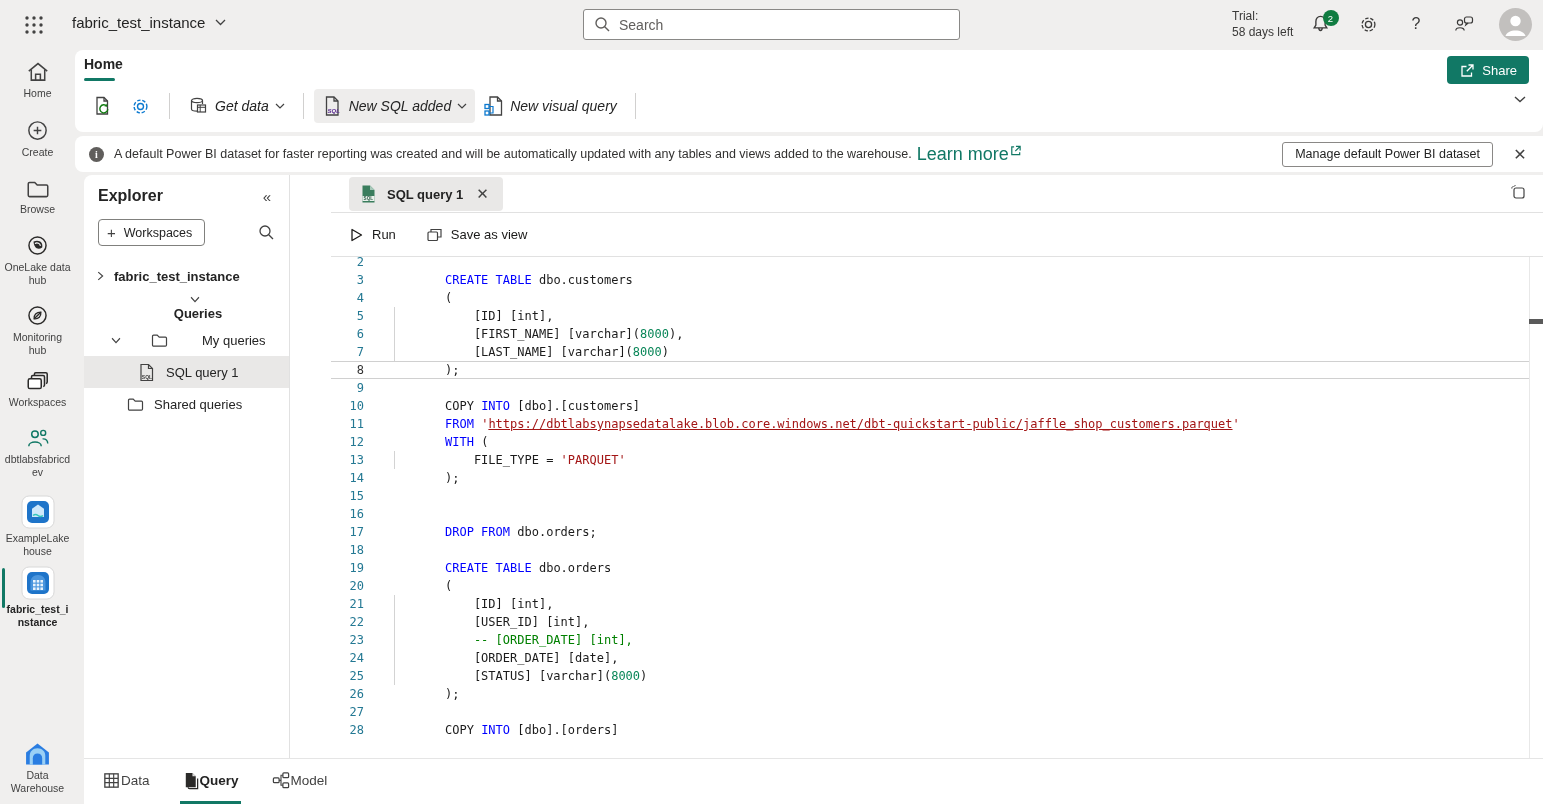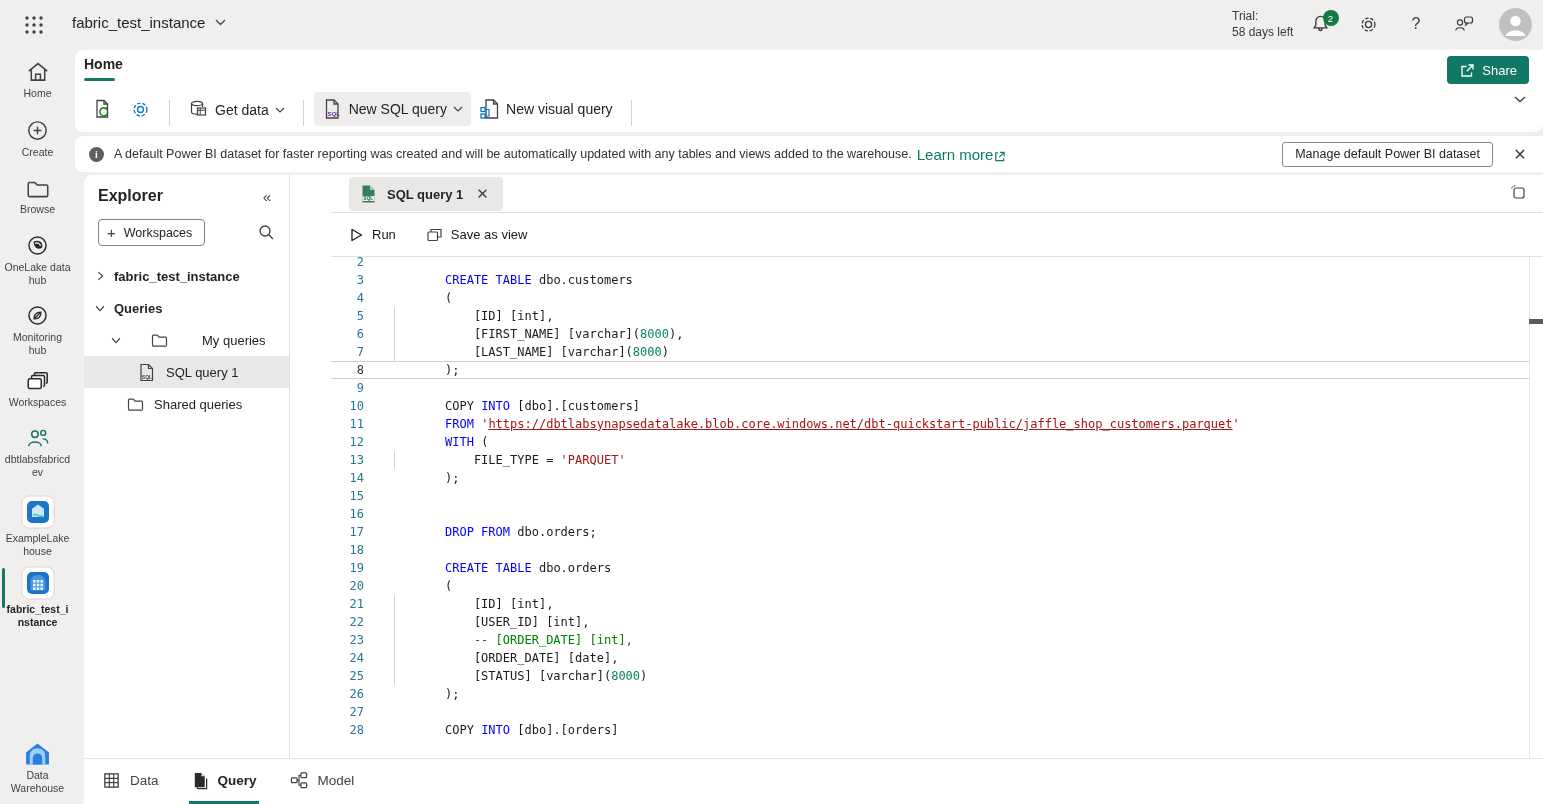--- a/index.html
+++ b/index.html
@@ -29,30 +29,30 @@
 
   
   .ribbon-card { position:absolute; left:75px; right:0; top:50px; height:82px; background:#fff; border-radius:8px 0 8px 8px; }
   .banner-card { position:absolute; left:75px; right:0; top:136px; height:36px; background:#fff; border-radius:8px 0 0 8px; display:flex; align-items:center; padding-left:14px; }
   .main-card  { position:absolute; left:84px; right:0; top:175px; bottom:0; background:#fff; border-radius:8px 0 0 0; overflow:hidden; }
 
   
   .home-tab { position:absolute; left:9px; top:6px; font-size:14px; font-weight:bold; color:#242424; cursor:pointer; }
   .home-underline { position:absolute; left:9px; top:28px; width:31px; height:3px; border-radius:2px; background:#117865; }
   .share-btn { position:absolute; right:14px; top:6px; height:28px; background:#117865; color:#fff; border-radius:4px; display:flex; align-items:center; gap:7px; padding:0 12px; font-size:13px; cursor:pointer; }
-  .ribbon-toolbar { position:absolute; left:9px; right:40px; top:36px; height:40px; display:flex; align-items:flex-end; }
+  .ribbon-toolbar { position:absolute; left:9px; right:40px; top:36px; height:40px; display:flex; align-items:center;font-style:italic; }
   .tbtn { display:flex; align-items:center; gap:6px; padding:6px 8px; border-radius:4px; font-size:14px; color:#242424; cursor:pointer; }
   .tbtn.gray { background:#eeedec; }
   .tdivider { width:1px; height:26px; background:#d1d0cf; margin:0 10px; }
   .ribbon-collapse { position:absolute; right:17px; top:46px; cursor:pointer; }
 
   
   .info-circle { width:15px; height:15px; border-radius:50%; background:#605e5c; color:#fff; font-size:10px; font-weight:bold; font-family:"Liberation Serif",serif; display:flex; align-items:center; justify-content:center; flex-shrink:0; }
   .banner-text { font-size:12.5px; color:#323130; margin-left:10px; }
-  .learn-more { font-size:15px; color:#117865; margin-left:5px; display:flex; align-items:flex-end; cursor:pointer; }
+  .learn-more { font-size:18px; color:#117865; margin-left:5px; display:flex; align-items:flex-start; cursor:pointer; }
   .banner-spacer { flex:1; }
   .manage-btn { height:25px; border:1px solid #8a8886; border-radius:3px; background:#fff; font-size:12.5px; color:#242424; padding:0 12px; display:flex; align-items:center; cursor:pointer; font-family:inherit; }
   .banner-close { width:30px; text-align:center; font-size:16px; color:#424242; cursor:pointer; margin:0 8px 0 12px; }
 
   
   .explorer { position:absolute; left:0; top:0; width:206px; bottom:46px; border-right:1px solid #e1e1e1; }
   .exp-head { display:flex; align-items:center; justify-content:space-between; padding:12px 18px 0 14px; }
   .exp-title { font-size:16px; font-weight:bold; color:#242424; }
   .collapse-gl { font-size:15px; color:#424242; cursor:pointer; }
   .exp-actions { display:flex; align-items:center; justify-content:space-between; padding:14px 14px 0 14px; }
@@ -84,21 +84,21 @@
   .line.active { box-shadow:inset 0 1px 0 #d0d0d0, inset 0 -1px 0 #d0d0d0; }
   .line.active .gut { color:#333; }
   .tk-kw{color:#0000ff} .tk-def{color:#1b1b1b} .tk-str{color:#a31515}
   .tk-num{color:#098658} .tk-com{color:#008000}
   .tk-url{color:#a31515; text-decoration:underline;}
   .overview-ruler { position:absolute; right:0; top:82px; bottom:0; width:14px; border-left:1px solid #e8e8e8; }
   .cursor-mark { position:absolute; right:0; top:62px; width:14px; height:5px; background:#5a5a5a; }
 
   
   .bottom-bar { position:absolute; left:0; right:0; bottom:0; height:46px; border-top:1px solid #e5e5e5; background:#fff; display:flex; align-items:stretch; padding-left:16px; gap:28px; }
-  .btab { display:flex; align-items:center; gap:9px; font-size:13.5px; color:#424242; cursor:pointer; border-bottom:3px solid transparent; padding:0 2px; }
+  .btab { display:flex; align-items:center; gap:0; font-size:13.5px; color:#424242; cursor:pointer; border-bottom:3px solid transparent; padding:0 2px; }
   .btab.active { font-weight:bold; color:#242424; border-bottom-color:#117865; }
 </style>
 </head>
 <body>
 
 <div class="top-header">
   <div class="waffle">
     <svg width="24" height="24" viewBox="0 0 24 24">
         <g fill="#424242">
       <circle cx="5" cy="5" r="1.7"></circle>
@@ -114,20 +114,29 @@
       </svg>
   </div>
   <div class="ws-name">
     <span>fabric_test_instance</span>
     <span>
       <svg width="11" height="7" viewBox="0 0 11 7">
           <polyline points="1,1 5.5,5.5 10,1" fill="none" stroke="#424242" stroke-width="1.3"></polyline>
         </svg>
     </span>
   </div>
+  <div class="search-box">
+    <span>
+      <svg width="17" height="17" viewBox="0 0 17 17">
+          <circle cx="7" cy="7" r="5" fill="none" stroke="#605e5c" stroke-width="1.4"></circle>
+          <line x1="10.7" y1="10.7" x2="15" y2="15" stroke="#605e5c" stroke-width="1.4"></line>
+        </svg>
+    </span>
+    <span class="ph">Search</span>
+  </div>
   <div class="trial">
     <div>Trial:</div>
     <div>58 days left</div>
   </div>
   <div class="hbtn" style="left:1302px;">
     <div class="bell-wrap">
       <svg width="21" height="20" viewBox="0 0 20 19">
           <path d="M10 2.2 C7.2 2.2 5.6 4.4 5.6 7.2 V10.6 L4 13.2 H16 L14.4 10.6 V7.2 C14.4 4.4 12.8 2.2 10 2.2 Z" fill="none" stroke="#3b3a39" stroke-width="1.3"></path>
           <path d="M8.4 13.4 C8.4 14.8 9.1 15.7 10 15.7 C10.9 15.7 11.6 14.8 11.6 13.4" fill="none" stroke="#3b3a39" stroke-width="1.3"></path>
         </svg>
@@ -312,21 +321,21 @@
           <polyline points="1,1 5,5 9,1" fill="none" stroke="#424242" stroke-width="1.2"></polyline>
         </svg>
     </div>
     <div class="tdivider"></div>
     <div class="tbtn gray">
       <svg width="21" height="22" viewBox="0 0 21 22">
           <path d="M4.5 2 H12 L16 6 V20 H4.5 Z" fill="none" stroke="#424242" stroke-width="1.3"></path>
           <path d="M12 2 V6 H16" fill="none" stroke="#424242" stroke-width="1.3"></path>
           <text x="5.5" y="17.5" font-size="6" font-weight="bold" fill="#5c2e91" font-family="Liberation Sans,sans-serif">SQL</text>
         </svg>
-      <span>New SQL query</span>
+      <span>New SQL added</span>
       <svg width="10" height="6" viewBox="0 0 10 6">
           <polyline points="1,1 5,5 9,1" fill="none" stroke="#424242" stroke-width="1.2"></polyline>
         </svg>
     </div>
     <div class="tbtn">
       <svg width="21" height="22" viewBox="0 0 21 22">
           <path d="M7 2 H14.5 L18.5 6 V20 H7 Z" fill="none" stroke="#424242" stroke-width="1.3"></path>
           <path d="M14.5 2 V6 H18.5" fill="none" stroke="#424242" stroke-width="1.3"></path>
           <rect x="2" y="9.5" width="4" height="4" fill="#fff" stroke="#0b79d0" stroke-width="1.3"></rect>
           <rect x="2" y="16" width="4" height="4" fill="#fff" stroke="#0b79d0" stroke-width="1.3"></rect>
@@ -379,21 +388,21 @@
     </div>
     <div class="tree">
         <div class="tree-row bold" style="padding-left: 9px;">
           <span class="chev">
             <svg width="14" height="14" viewBox="0 0 16 16">
               <polyline points="6,3.5 11,8 6,12.5" fill="none" stroke="#424242" stroke-width="1.3"></polyline>
             </svg>
           </span>
           <span class="tlabel">fabric_test_instance</span>
         </div>
-        <div class="tree-row bold" style="padding-left: 9px;">
+        <div class="tree-row bold" style="padding-left: 19px; flex-direction: column;">
           <span class="chev">
             <svg width="14" height="14" viewBox="0 0 16 16">
               <polyline points="3.5,6 8,11 12.5,6" fill="none" stroke="#424242" stroke-width="1.3"></polyline>
             </svg>
           </span>
           <span class="tlabel">Queries</span>
         </div>
         <div class="tree-row" style="padding-left: 25px; gap: 24px;">
           <span class="chev">
             <svg width="14" height="14" viewBox="0 0 16 16">

